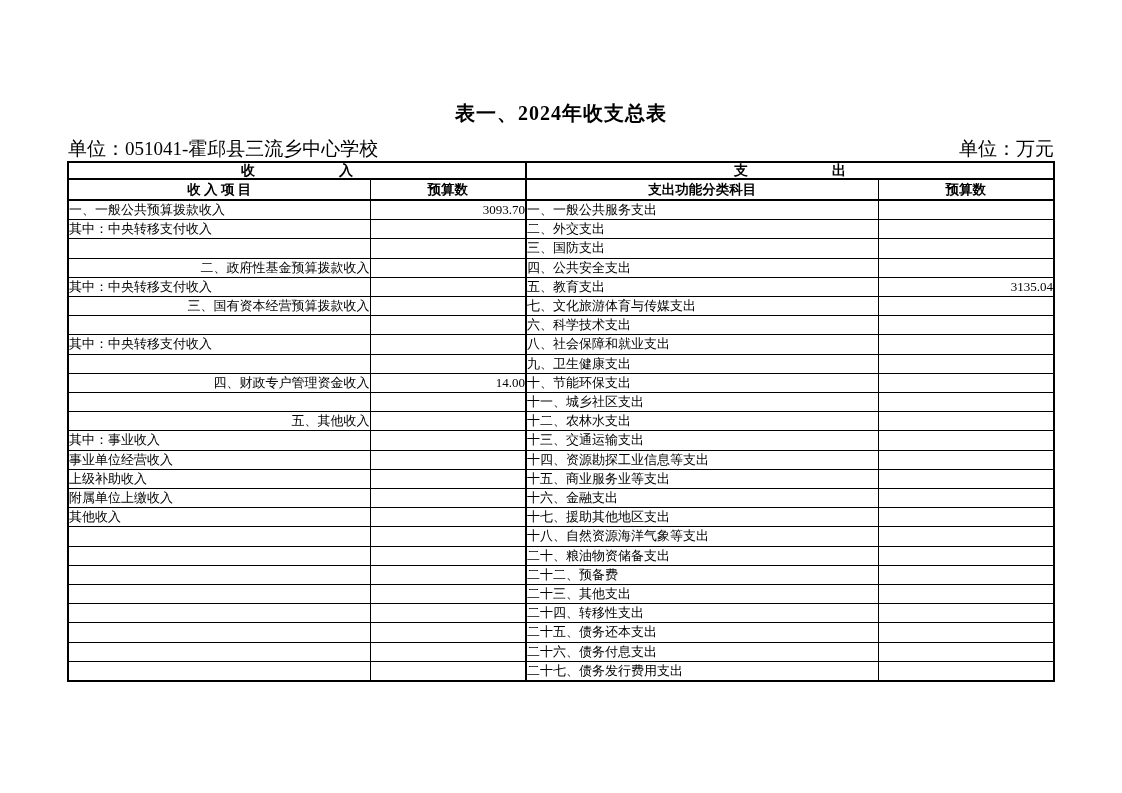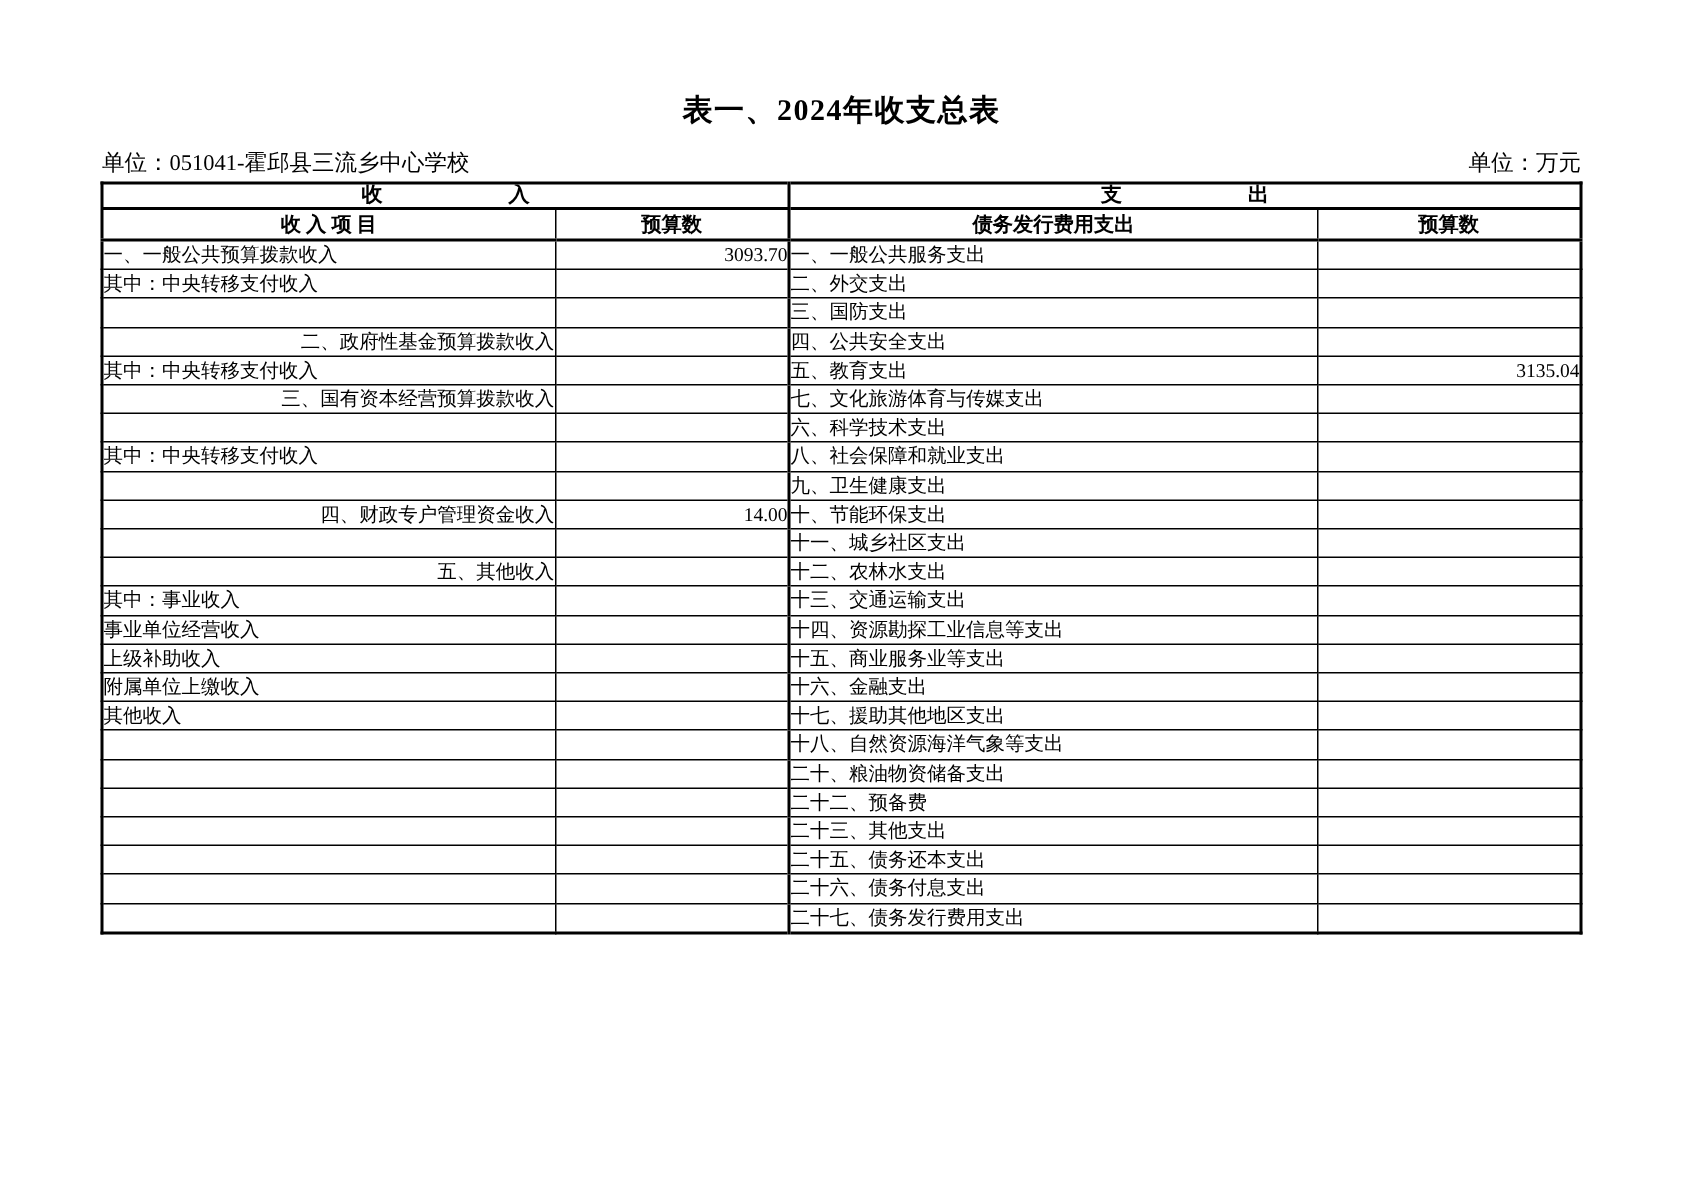--- a/index.html
+++ b/index.html
@@ -9,32 +9,32 @@
     color: #000000;
   }
   body {
     width: 1122px;
     height: 793px;
     font-family: "Liberation Serif", "DejaVu Serif", serif;
     overflow: hidden;
   }
   .page-title {
     margin: 0;
-    padding-top: 60px;
+    padding-top: 100px;
     text-align: center;
     font-size: 20px;
     font-weight: bold;
     letter-spacing: 1px;
   }
   .unit-row {
     width: 986px;
     margin: 14px auto 4px auto;
     display: flex;
     justify-content: space-between;
-    font-size: 15px;
+    font-size: 19px;
     line-height: 16px;
   }
   table.budget {
     width: 986px;
     margin: 0 auto;
     border-collapse: collapse;
     table-layout: fixed;
     border: 2px solid #000;
     font-size: 13px;
   }
@@ -96,21 +96,21 @@
     <col style="width:176px">
   </colgroup>
   <thead>
     <tr class="h1">
       <th colspan="2">收　　　　　　入</th>
       <th colspan="2" class="mid">支　　　　　　出</th>
     </tr>
     <tr class="h2">
       <th>收 入 项 目</th>
       <th>预算数</th>
-      <th class="mid">债务发行费用支出</th>
+      <th class="mid">支出功能分类科目</th>
       <th>预算数</th>
     </tr>
   </thead>
   <tbody id="rows">
   <tr>
     <td class="item">一、一般公共预算拨款收入</td>
     <td class="val">3093.70</td>
     <td class="item mid">一、一般公共服务支出</td>
     <td class="val"></td>
   </tr>
@@ -250,20 +250,26 @@
     <td class="val"></td>
   </tr>
 
   <tr>
     <td class="item"></td>
     <td class="val"></td>
     <td class="item mid">二十三、其他支出</td>
     <td class="val"></td>
   </tr>
 
+  <tr>
+    <td class="item"></td>
+    <td class="val"></td>
+    <td class="item mid">二十四、转移性支出</td>
+    <td class="val"></td>
+  </tr>
 
   <tr>
     <td class="item"></td>
     <td class="val"></td>
     <td class="item mid">二十五、债务还本支出</td>
     <td class="val"></td>
   </tr>
 
   <tr>
     <td class="item"></td>

